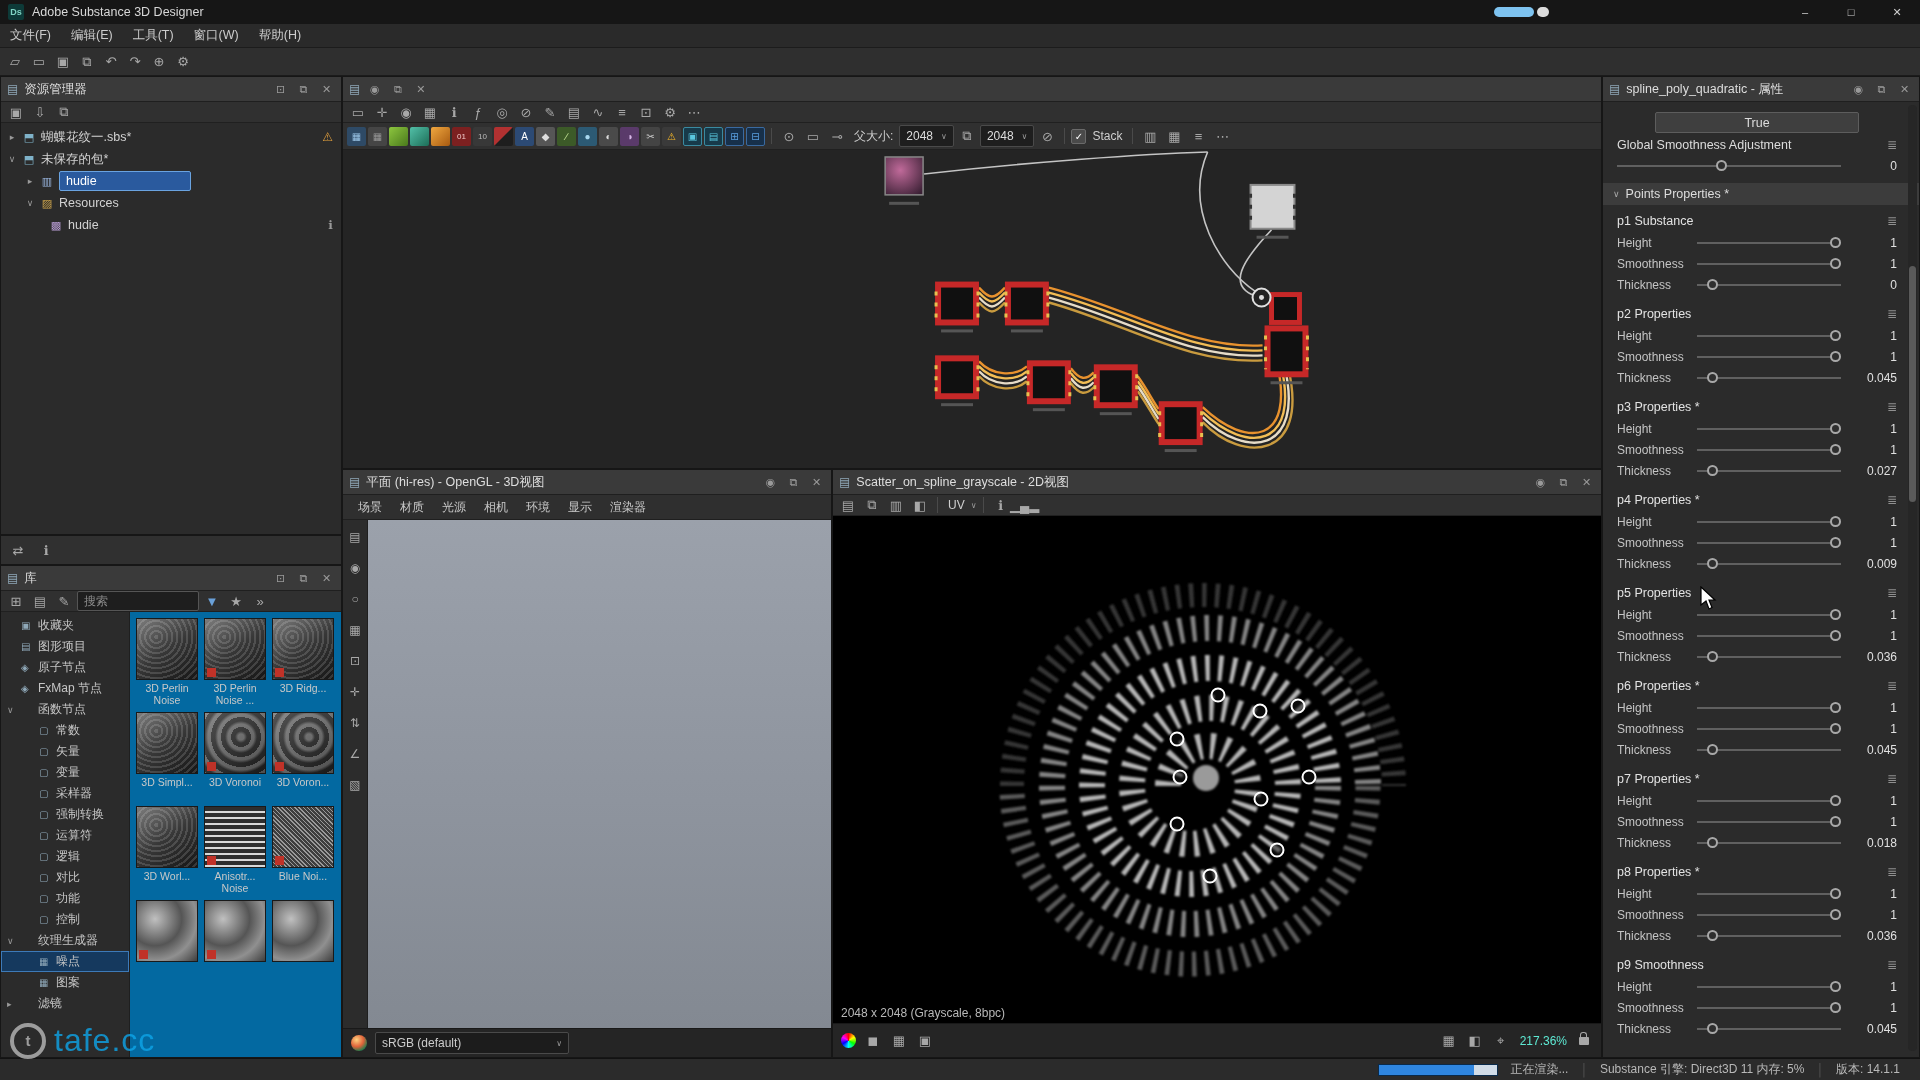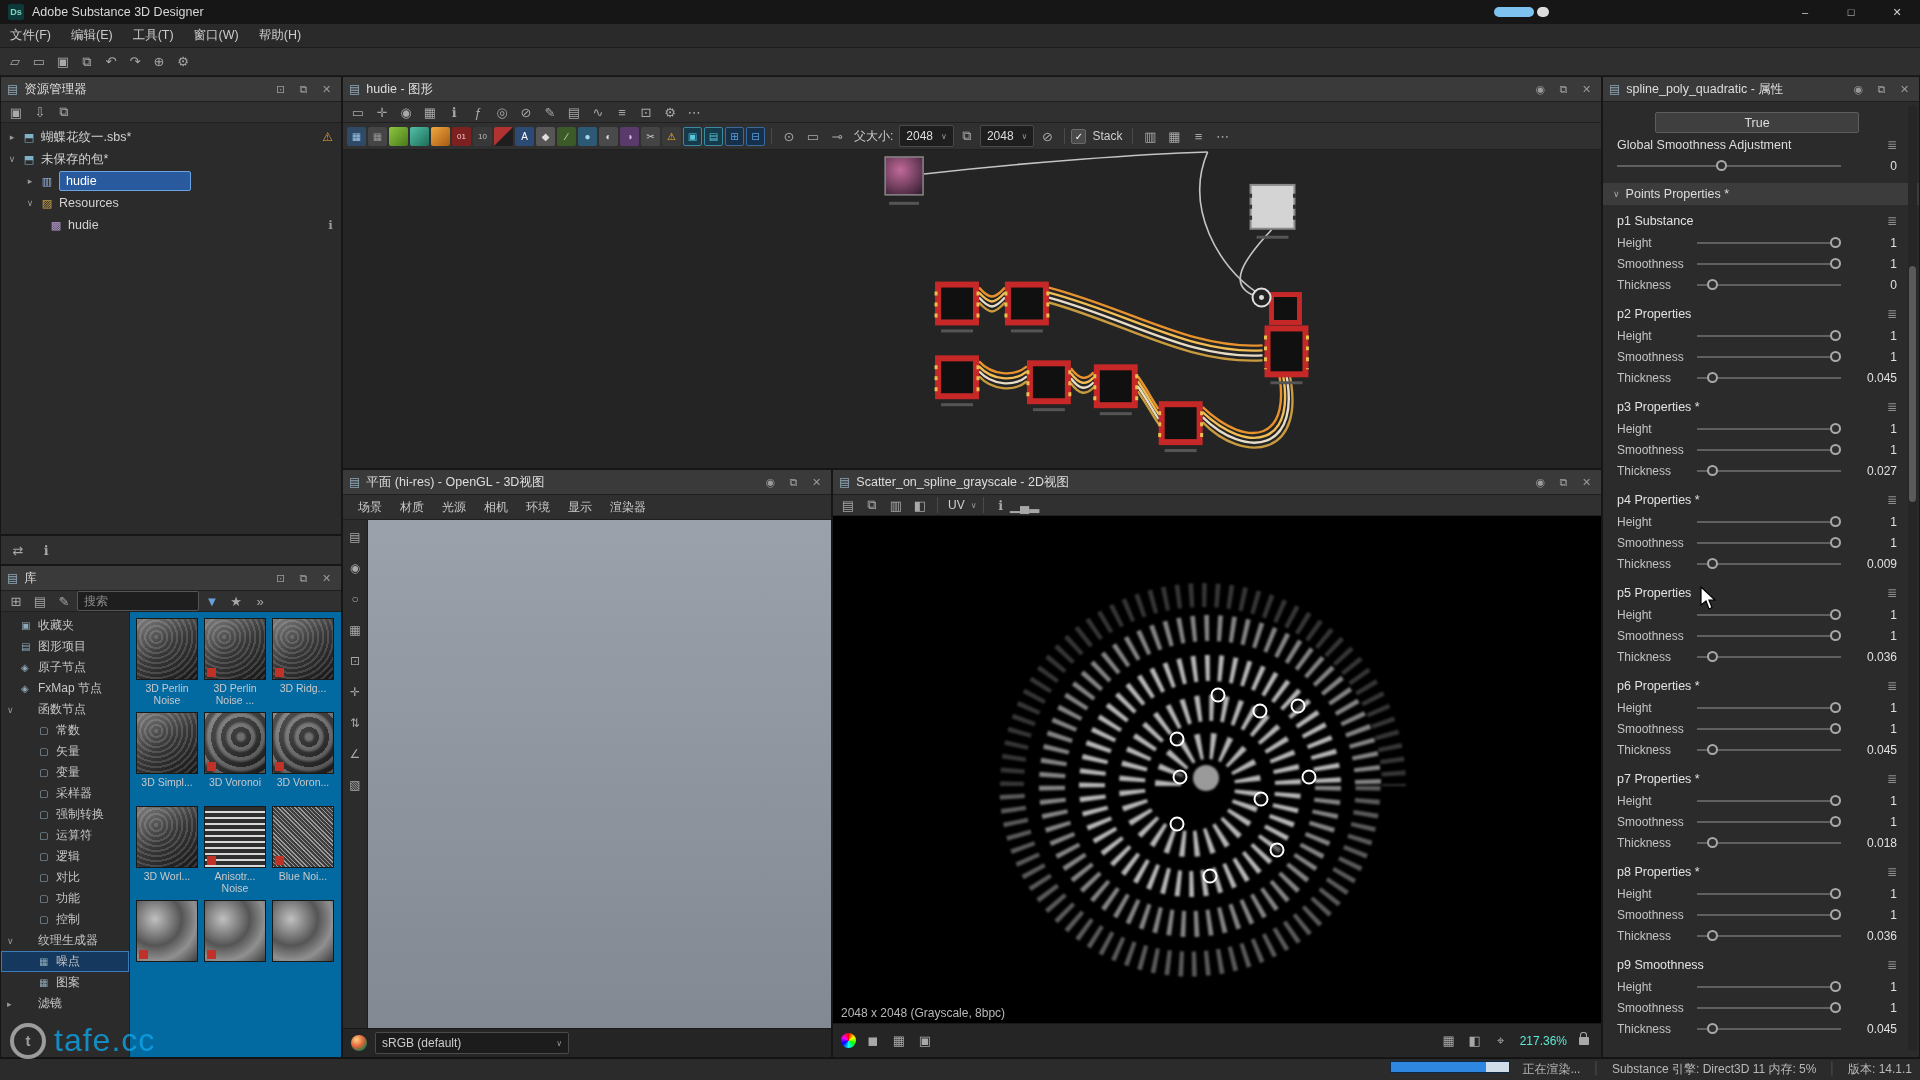--- a/index.html
+++ b/index.html
@@ -110,21 +110,21 @@
   .pgroup{margin-bottom:7px}
   .pg-head{height:23px;display:flex;align-items:center}
   .pg-name{flex:1;font-size:12.5px;color:#e2e2e2}
   .prow{height:21px;display:flex;align-items:center}
   .plabel{width:80px;font-size:12px;color:#c4c4c4;flex:none}
   .vsb{position:absolute;right:2px;top:28px;bottom:6px;width:9px;background:#262626;border-radius:4px}
   .vsb-thumb{position:absolute;top:17%;height:25%;left:1px;right:1px;background:#5a5a5a;border-radius:4px}
 
   
   #statusbar{position:absolute;left:0;top:1058px;width:1920px;height:22px;background:#2b2b2b;border-top:1px solid #121212;display:flex;align-items:center;box-sizing:border-box}
-  .sb-right{display:flex;gap:12px;margin-left:auto;padding-right:8px;font-size:12px;color:#b8b8b8;white-space:nowrap}
+  .sb-right{display:flex;align-items:center;gap:12px;margin-left:auto;padding-right:20px;font-size:12px;color:#b8b8b8;white-space:nowrap}
   .prog{width:120px;height:12px;background:#d0dce8;position:relative;border:1px solid #0a2a4a;box-sizing:border-box}
   .prog-fill{position:absolute;left:0;top:0;bottom:0;width:80%;background:#2f86e0}
   .sb-sep{color:#555}
 
   
   #watermark{position:absolute;left:10px;top:1022px;z-index:55;display:flex;align-items:center;gap:8px;opacity:.8}
   .wm-logo{width:28px;height:28px;border:4px solid #b9b9b9;border-radius:50%;display:flex;align-items:center;justify-content:center;color:#b9b9b9;font-weight:bold;font-size:15px}
   .wm-text{font-size:32px;font-weight:normal;color:#0ea5e9;letter-spacing:1px}
   #cursor{position:absolute;left:1700px;top:586px;z-index:60}
 </style>
@@ -436,21 +436,20 @@
           </div>
           <div class="thumb-label"></div>
         </div>
       </div>
   </div>
 </div>
 
 <div id="graphpanel" class="panel">
   <div class="phead">
     <span class="ticon">▤</span>
-    <span class="ttl">hudie - 图形</span>
     <span class="hbtn">◉</span>
     <span class="hbtn">⧉</span>
     <span class="hbtn">✕</span>
   </div>
   <div class="tbar">
 
   <span class="tbtn">▭</span>
       <span class="tbtn">✛</span>
       <span class="tbtn">◉</span>
       <span class="tbtn">▦</span>

